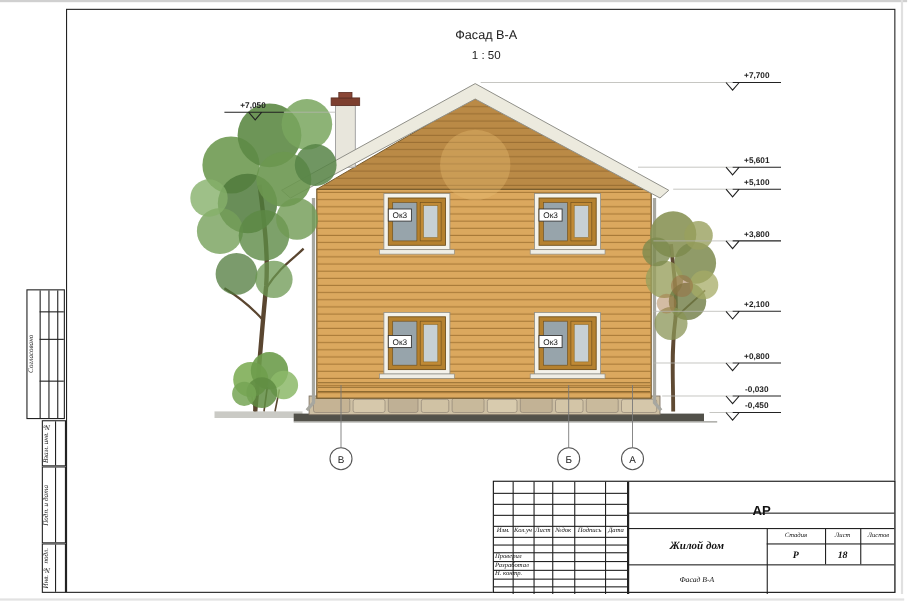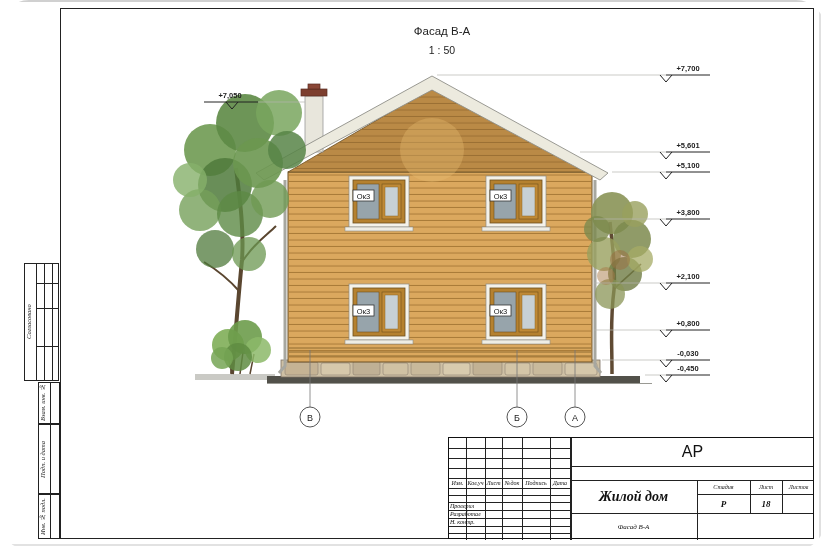--- a/index.html
+++ b/index.html
@@ -1,17 +1,17 @@
 <!DOCTYPE html>
 <html><head>
 <meta charset="utf-8">
 <style>
   html,body{margin:0;padding:0;background:#ffffff;}
   #page{position:relative;width:825px;height:550px;background:#ffffff;overflow:hidden;
-        font-family:"Liberation Sans",sans-serif;color:#1a1a1a;border-radius:29px;}
+        font-family:"Liberation Sans",sans-serif;color:#1a1a1a;}
   .abs{position:absolute;}
   .line{position:absolute;background:#222;}
   
   .sheet-top{left:0;top:6;width:825px;height:2px;background:#d0d0d0;}
   .sheet-right{left:819px;top:6;width:2px;height:540px;background:#e0e0e0;}
   .sheet-bottom{left:0;top:544px;width:822px;height:2px;background:#e2e2e2;}
   
   .frame{left:60px;top:8px;width:754px;height:531px;border:1.6px solid #222;box-sizing:border-box;}
   
   .marg{border:1.3px solid #222;box-sizing:border-box;background:#fff;}
@@ -309,22 +309,22 @@
     <div class="cell small-it" style="left:1px;top:80px;width:36px;height:8px;justify-content:flex-start;">Н. контр.</div>
 
     <div class="hl" style="left:121px;right:0;top:28px;"></div>
     <div class="hl" style="left:121px;right:0;top:42px;"></div>
     <div class="hl" style="left:121px;right:0;top:75px;"></div>
     <div class="vl" style="left:248px;top:42px;height:60px;"></div>
     <div class="vl" style="left:301px;top:42px;height:33px;"></div>
     <div class="vl" style="left:333px;top:42px;height:33px;"></div>
     <div class="hl" style="left:248px;right:0;top:56px;"></div>
 
-    <div class="cell" style="left:121px;top:0;width:245px;height:28px;font-size:16px;font-weight:normal;font-style:normal;font-family:'Liberation Sans',sans-serif;">АР</div>
-    <div class="cell" style="left:121px;top:42px;width:127px;height:33px;font-size:14px;font-weight:bold;">Жилой дом</div>
+    <div class="cell" style="left:121px;top:12px;width:245px;height:28px;font-size:12px;font-weight:bold;font-style:normal;font-family:'Liberation Sans',sans-serif;">АР</div>
+    <div class="cell" style="left:121px;top:42px;width:127px;height:33px;font-size:10px;font-weight:bold;">Жилой дом</div>
     <div class="cell" style="left:121px;top:75px;width:127px;height:27px;font-size:7px;">Фасад В-А</div>
     <div class="cell small-it" style="left:248px;top:42px;width:53px;height:14px;">Стадия</div>
     <div class="cell small-it" style="left:301px;top:42px;width:32px;height:14px;">Лист</div>
     <div class="cell small-it" style="left:333px;top:42px;width:33px;height:14px;">Листов</div>
     <div class="cell" style="left:248px;top:56px;width:53px;height:19px;font-size:9px;font-weight:bold;">Р</div>
     <div class="cell" style="left:301px;top:56px;width:32px;height:19px;font-size:9px;font-weight:bold;">18</div>
   </div>
 
 </div>
 

